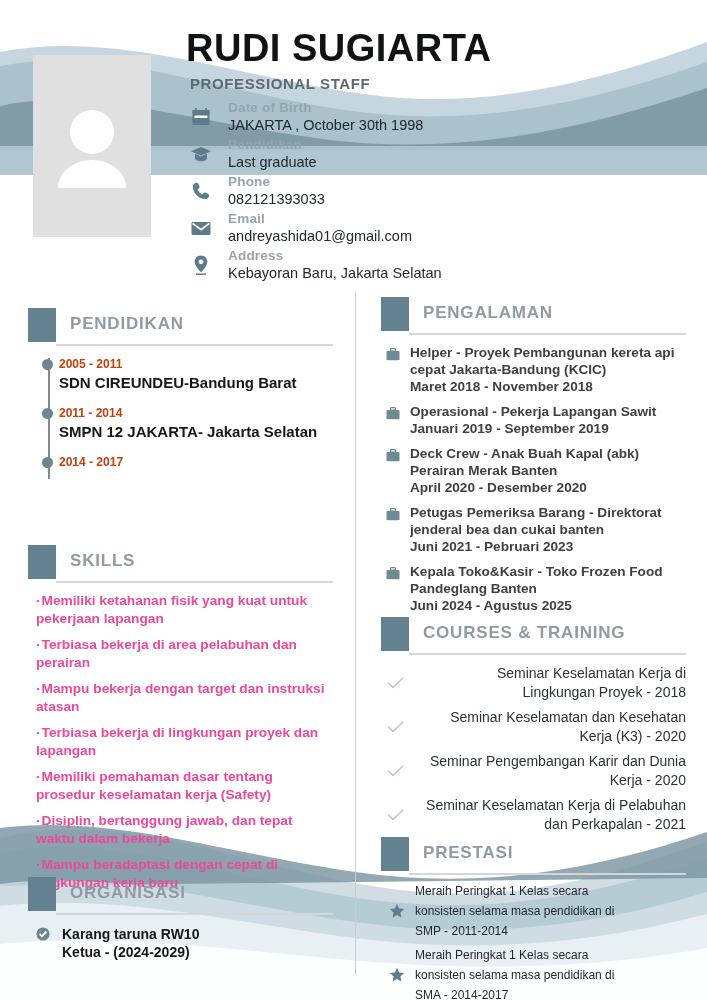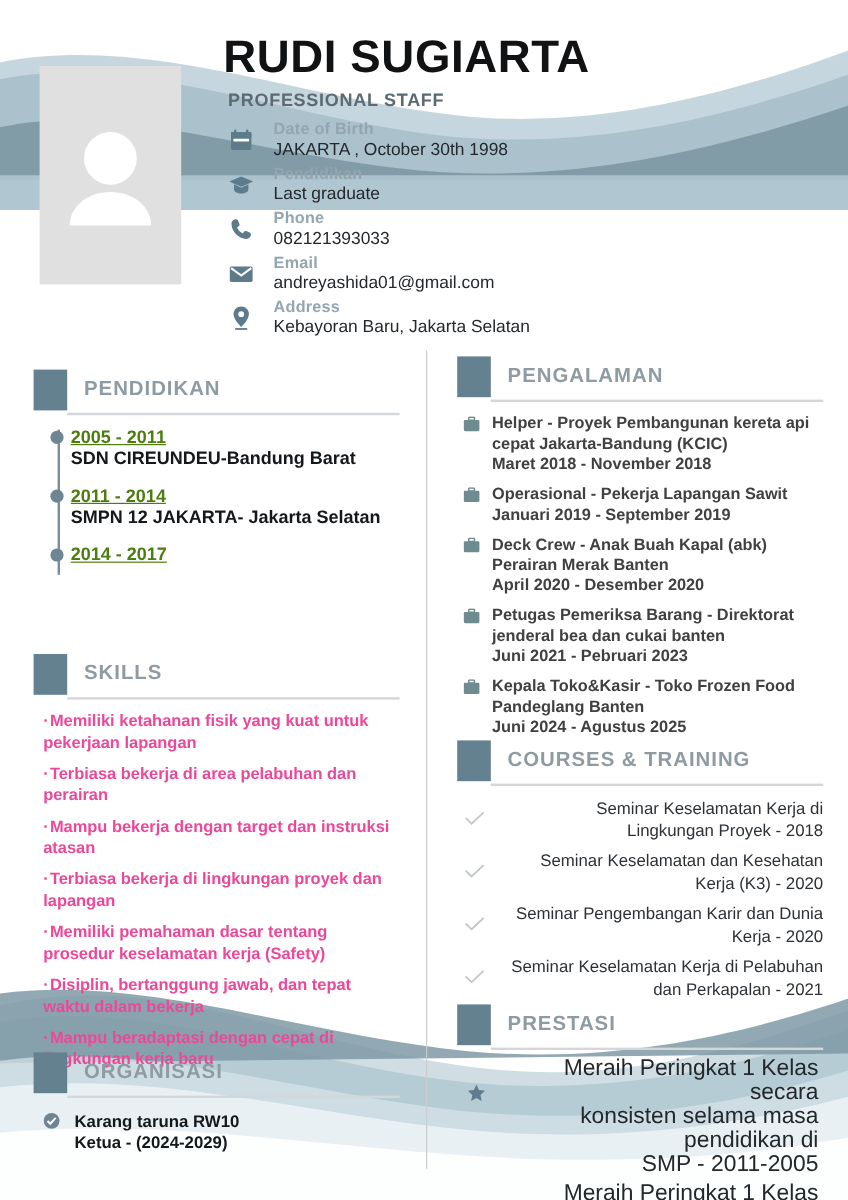--- a/index.html
+++ b/index.html
@@ -81,21 +81,21 @@
   
   .tline { position:relative; padding-left:31px; padding-top:10px; }
   .tline .rail {
     position:absolute; left:20px; top:12px; bottom:-8px; width:2px; background:#7b8c96;
   }
   .titem { position:relative; margin-bottom:13px; }
   .titem .dot {
     position:absolute; left:-17px; top:3px; width:11px; height:11px;
     border-radius:50%; background:#6e8592;
   }
-  .titem .years { font-size:15px; font-weight:bold; color:#4d7c0f; line-height:17px;text-decoration:underline; }
+  .titem .years { font-size:12px; font-weight:bold; color:#c2410c; line-height:17px; }
   .titem .school { font-size:15px; font-weight:bold; color:#14181b; line-height:19px; }
 
   
   .skills { padding-top:9px; }
   .skill {
     font-size:13.7px; font-weight:bold; color:#ec4899;
     line-height:17.5px; margin-bottom:9px; padding-left:8px;
   }
   .skill .bd { margin-right:1px; }
 
@@ -115,21 +115,21 @@
   
   .courses { padding-top:9px; }
   .crsitem { position:relative; padding-left:31px; margin-bottom:6px; min-height:38px;text-align:right; }
   .crsitem .ck { position:absolute; left:6px; top:11px; width:17px; height:12px; }
   .crsitem .t { font-size:14px; color:#2c3135; line-height:19px; }
 
   
   .pres { padding-top:6px; }
   .presitem { position:relative; padding-left:34px; padding-right:4px; margin-bottom:4px; min-height:58px; }
   .presitem .st { position:absolute; left:8px; top:22px; width:16px; height:16px; }
-  .presitem .t { font-size:19px; color:#23282c; line-height:20px; text-align:right; }
+  .presitem .t { font-size:12px; color:#23282c; line-height:20px; }
 
   
   .secwrap { position:absolute; }
 </style>
 </head>
 <body>
 
 <div id="page">
 
   <div class="waves">
@@ -436,21 +436,21 @@
         <div class="pres">
 
           <div class="presitem">
             <span class="st">
               <svg width="16" height="16" viewBox="0 0 16 16" xmlns="http://www.w3.org/2000/svg">
                 <path d="M8,0.8 L10.1,5.4 L15.2,6 L11.4,9.4 L12.4,14.4 L8,11.9 L3.6,14.4 L4.6,9.4 L0.8,6 L5.9,5.4 Z" fill="#5f7d8c"></path>
               </svg>
             </span>
             <div class="t">Meraih Peringkat 1 Kelas secara</div>
             <div class="t">konsisten selama masa pendidikan di</div>
-            <div class="t">SMP - 2011-2005</div>
+            <div class="t">SMP - 2011-2014</div>
           </div>
 
           <div class="presitem">
             <span class="st">
               <svg width="16" height="16" viewBox="0 0 16 16" xmlns="http://www.w3.org/2000/svg">
                 <path d="M8,0.8 L10.1,5.4 L15.2,6 L11.4,9.4 L12.4,14.4 L8,11.9 L3.6,14.4 L4.6,9.4 L0.8,6 L5.9,5.4 Z" fill="#5f7d8c"></path>
               </svg>
             </span>
             <div class="t">Meraih Peringkat 1 Kelas secara</div>
             <div class="t">konsisten selama masa pendidikan di</div>

